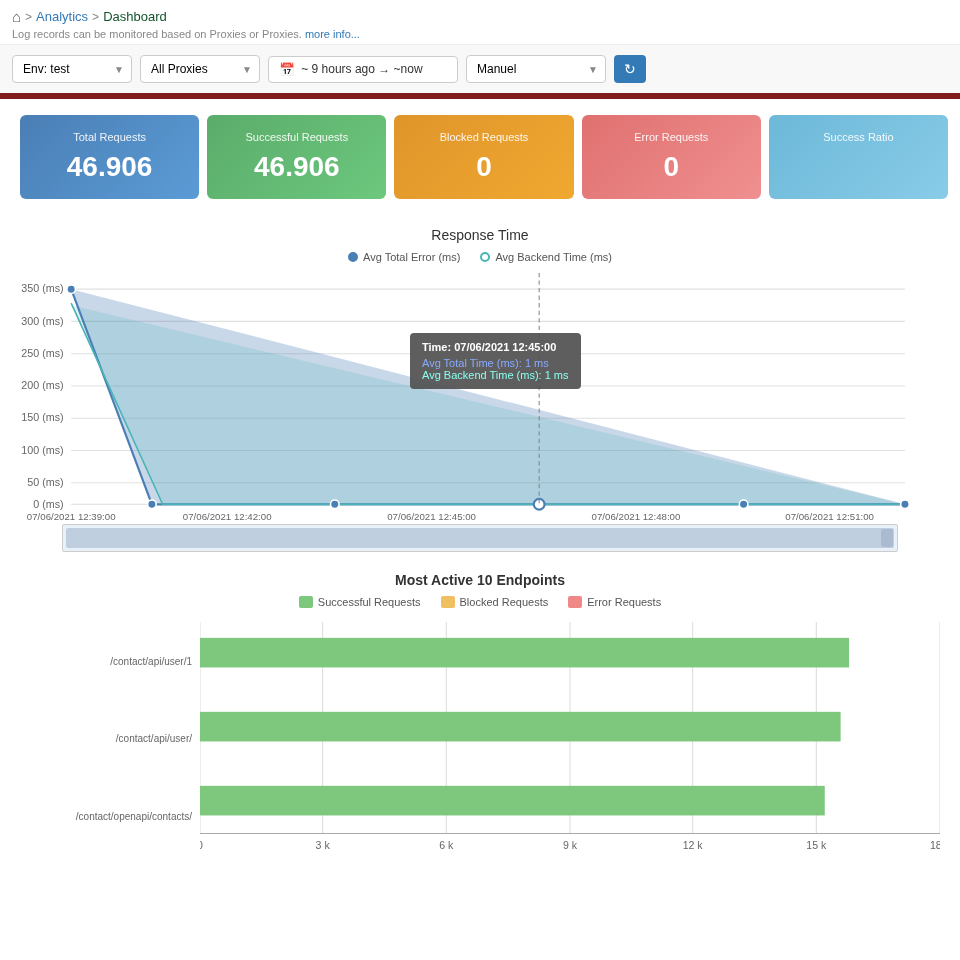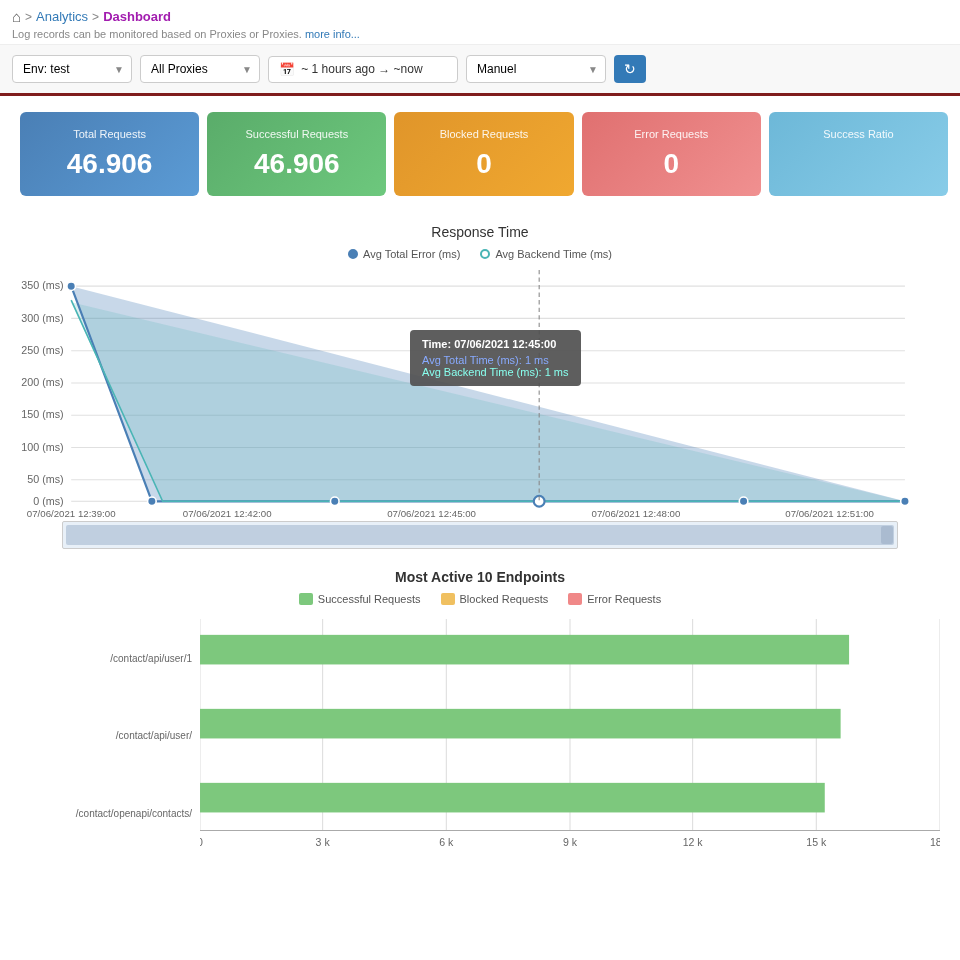--- a/index.html
+++ b/index.html
@@ -4,26 +4,26 @@
   <style>
     * { box-sizing: border-box; margin: 0; padding: 0; }
     body { font-family: Arial, sans-serif; font-size: 12px; background: #fff; color: #333; width: 960px; min-height: 960px; }
 
     
     .breadcrumb-bar { display: flex; flex-direction: column; padding: 8px 12px 4px; border-bottom: 1px solid #eee; }
     .breadcrumb { display: flex; align-items: center; gap: 4px; font-size: 13px; }
     .breadcrumb-home { font-size: 15px; color: #555; }
     .breadcrumb-sep { color: #888; font-size: 12px; }
     .breadcrumb-link { color: #337ab7; cursor: pointer; }
-    .breadcrumb-current { color: #a21caf; font-weight: bold; }
+    .breadcrumb-current { color: #14532d; font-weight: normal; }
     .info-text { font-size: 11px; color: #888; margin-top: 3px; }
     .info-text a { color: #337ab7; text-decoration: none; }
 
     
-    .toolbar { display: flex; align-items: center; gap: 8px; padding: 10px 12px; background: #f8f8f8; border-bottom: 3px solid #7f1d1d; }
+    .toolbar { display: flex; align-items: center; gap: 8px; padding: 10px 12px; background: #f8f8f8; border-bottom: 6px solid #7f1d1d; }
     .select-wrapper { position: relative; }
     .select-wrapper select { appearance: none; -webkit-appearance: none; border: 1px solid #ccc; border-radius: 4px; padding: 6px 28px 6px 10px; font-size: 12px; background: #fff; cursor: pointer; min-width: 120px; }
     .select-arrow { position: absolute; right: 8px; top: 50%; transform: translateY(-50%); pointer-events: none; color: #888; font-size: 10px; }
     .date-range-box { display: flex; align-items: center; border: 1px solid #ccc; border-radius: 4px; padding: 5px 10px; background: #fff; font-size: 12px; gap: 6px; cursor: pointer; min-width: 190px; }
     .calendar-icon { color: #555; font-size: 13px; }
     .refresh-btn { background: #337ab7; border: none; border-radius: 4px; padding: 6px 10px; color: #fff; cursor: pointer; font-size: 14px; }
 
     
     .stat-cards { display: flex; gap: 0; padding: 16px 12px 8px; gap: 8px; }
     .stat-card { flex: 1; border-radius: 6px; padding: 16px 12px; text-align: center; color: #fff; }
@@ -94,21 +94,21 @@
     <span class="select-arrow">▼</span>
   </div>
   <div class="select-wrapper">
     <select>
       <option>All Proxies</option>
     </select>
     <span class="select-arrow">▼</span>
   </div>
   <div class="date-range-box">
     <span class="calendar-icon">📅</span>
-    <span>~ 1 hours ago → ~now</span>
+    <span>~ 9 hours ago → ~now</span>
   </div>
   <div class="select-wrapper">
     <select style="min-width:140px;">
       <option>Manuel</option>
     </select>
     <span class="select-arrow">▼</span>
   </div>
   <button class="refresh-btn">↻</button>
 </div>
 

